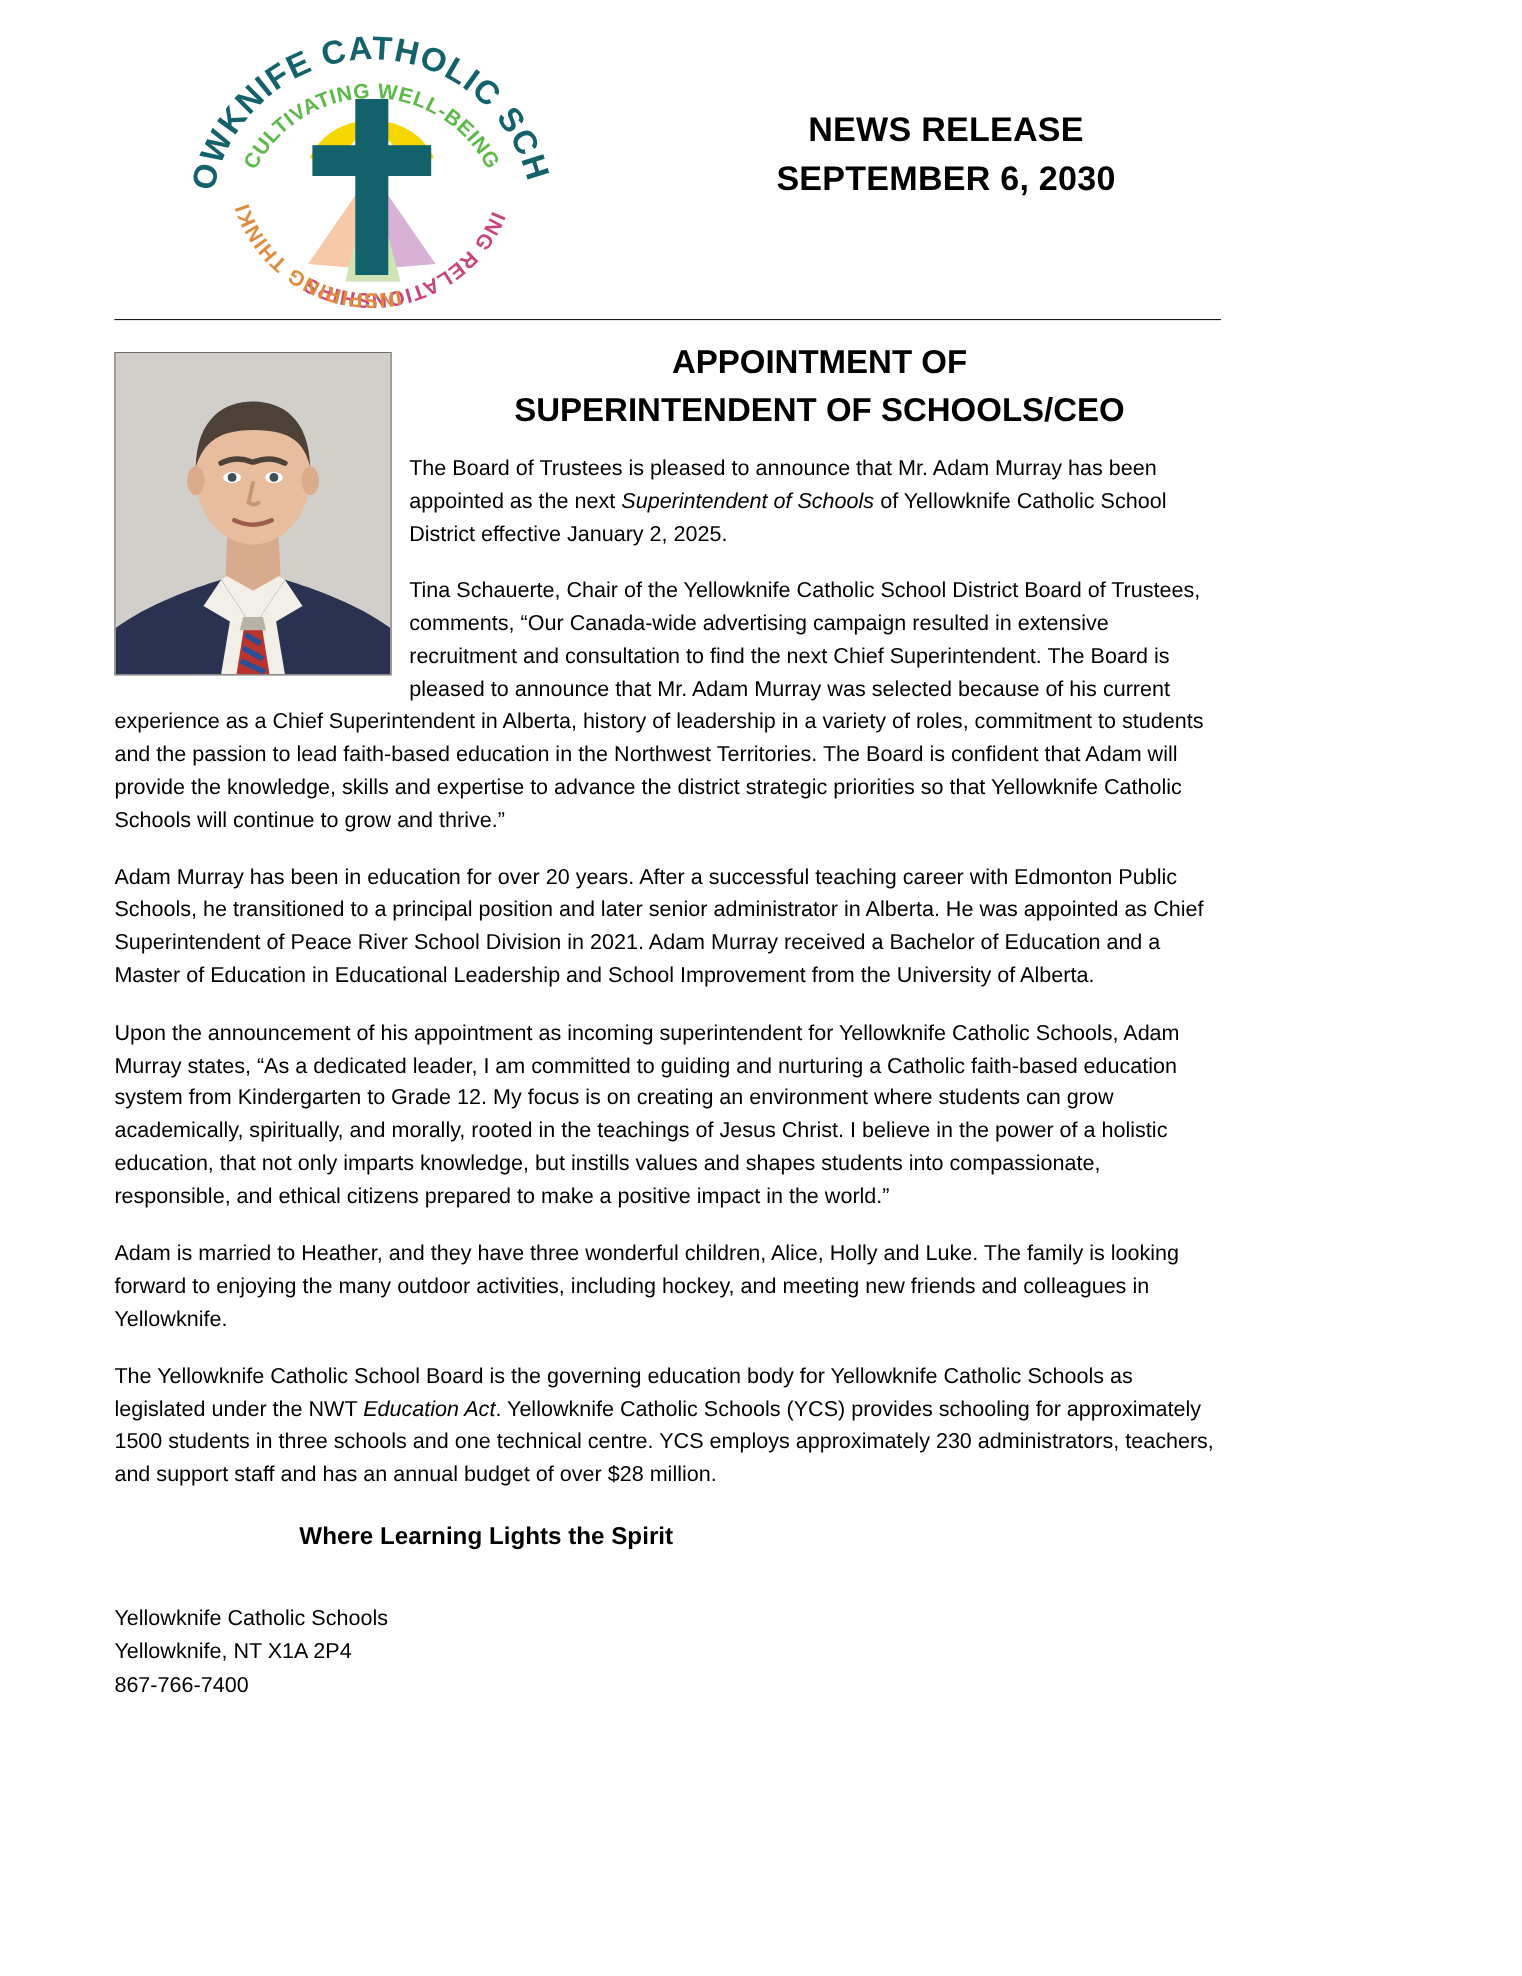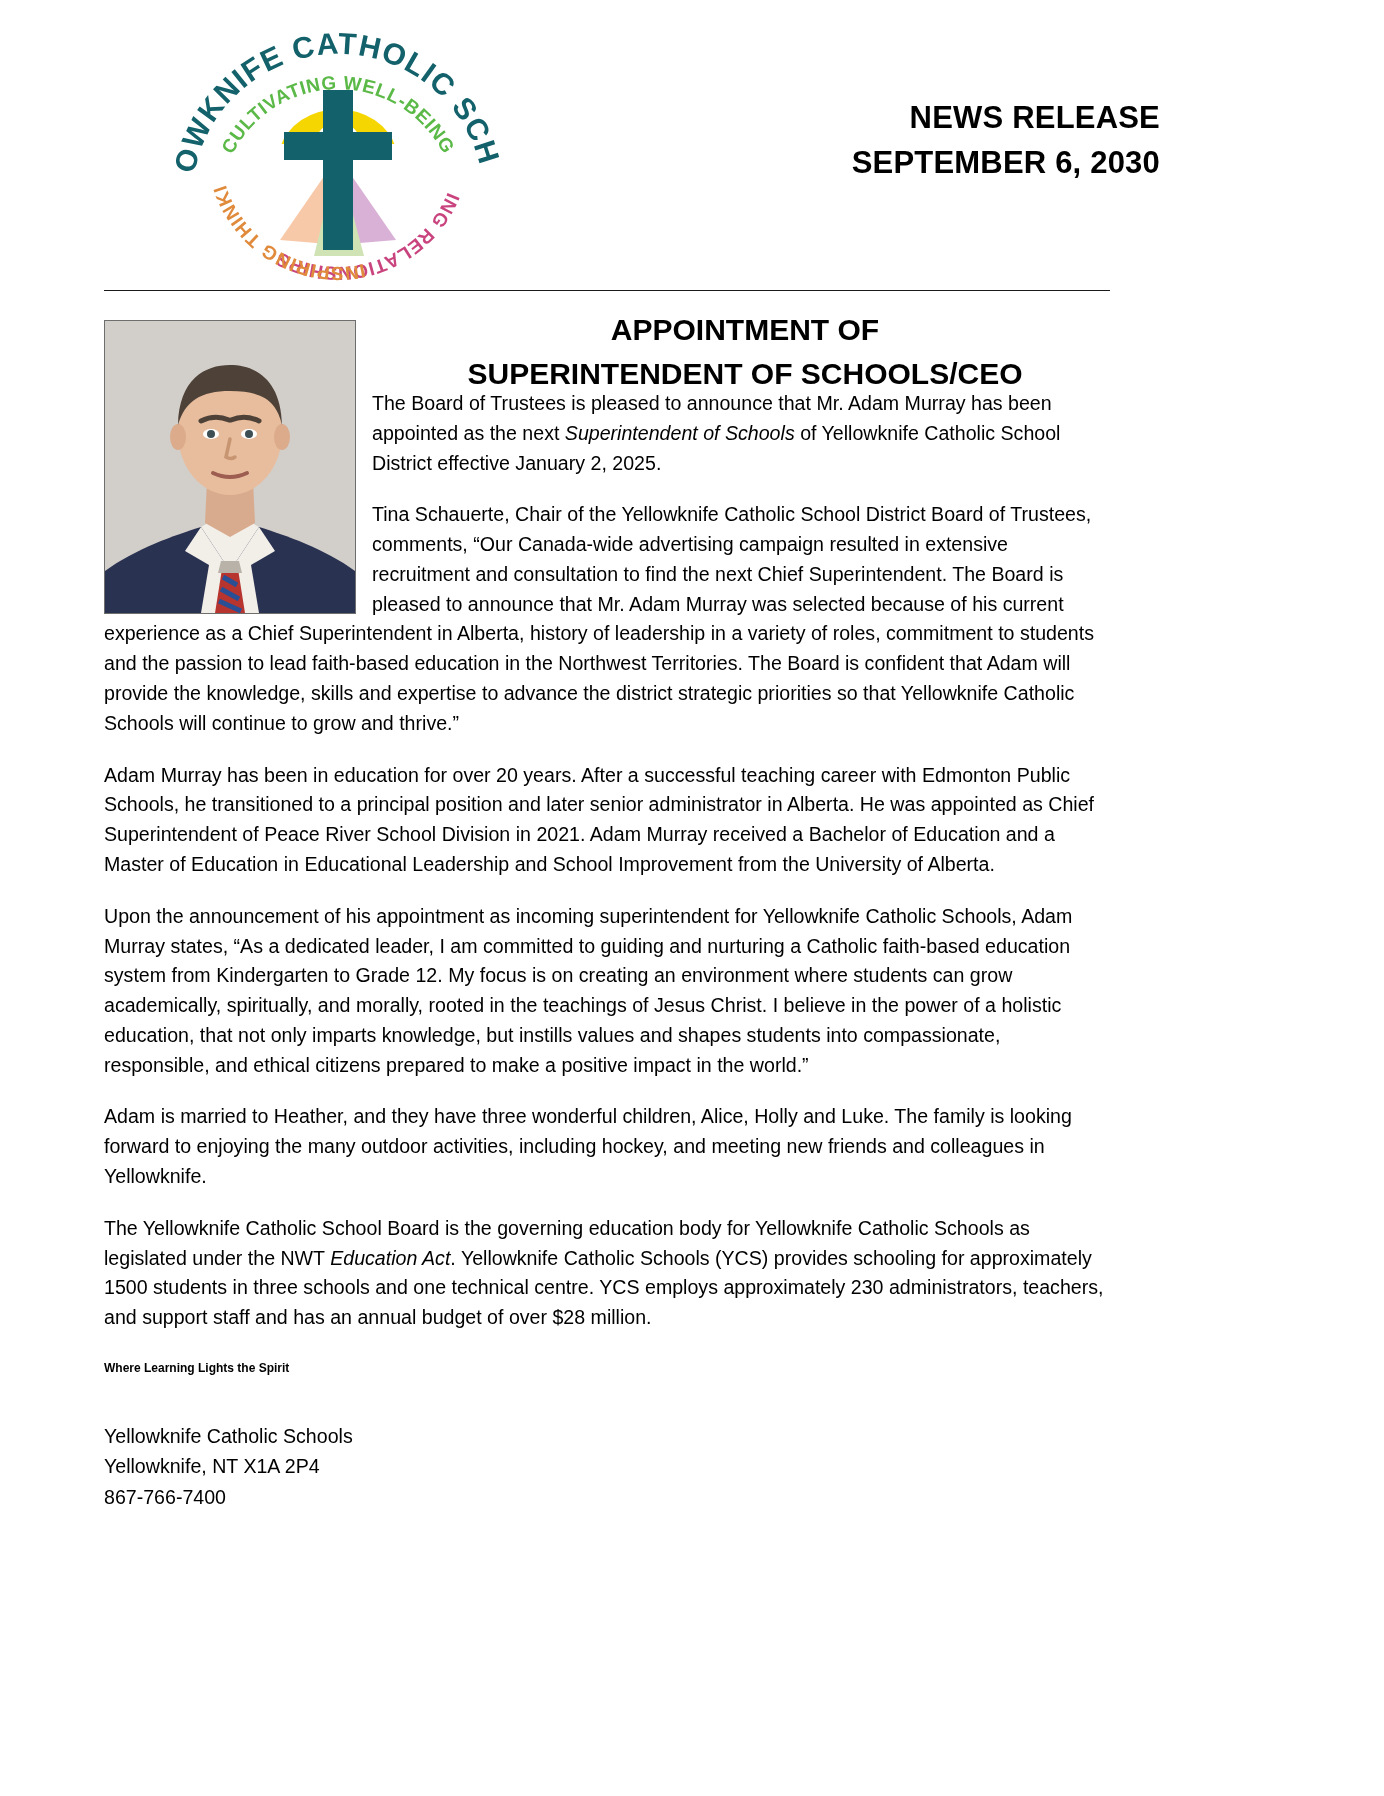--- a/index.html
+++ b/index.html
@@ -34,21 +34,21 @@
     width: 340px;
     height: 280px;
   }
   .logo-svg { display: block; }
 
   .header-titles {
     position: absolute;
     left: 560px;
     top: 96px;
     width: 600px;
-    text-align: right;
+    text-align: center;
   }
   .header-line {
     font-size: 31px;
     font-weight: bold;
     letter-spacing: 0.2px;
     line-height: 1.45;
     white-space: nowrap;
   }
 
   .rule {
@@ -86,41 +86,41 @@
     box-sizing: border-box;
     overflow: hidden;
     background: #cfcbc6;
   }
   .photo-svg { display: block; }
 
   
   .body-region {
     position: absolute;
     left: 104px;
-    top: 389px;
+    top: 412px;
     width: 1006px;
   }
   p.para {
     margin: 0 0 22px 0;
     font-size: 19.6px;
     line-height: 1.52;
     text-align: left;
     color: #000;
   }
   .photo-float {
     float: left;
     width: 268px;
     height: 222px;
     shape-outside: inset(0);
   }
   .clearfix::after { content: ""; display: block; clear: both; }
 
   .tagline {
-    text-align: left;
-    font-size: 12px;
+    text-align: center;
+    font-size: 22px;
     font-weight: bold;
     margin: 28px 0 0 0;
     padding-right: 330px;
   }
 
   .addr {
     margin-top: 46px;
     font-size: 19.6px;
     line-height: 1.56;
   }

